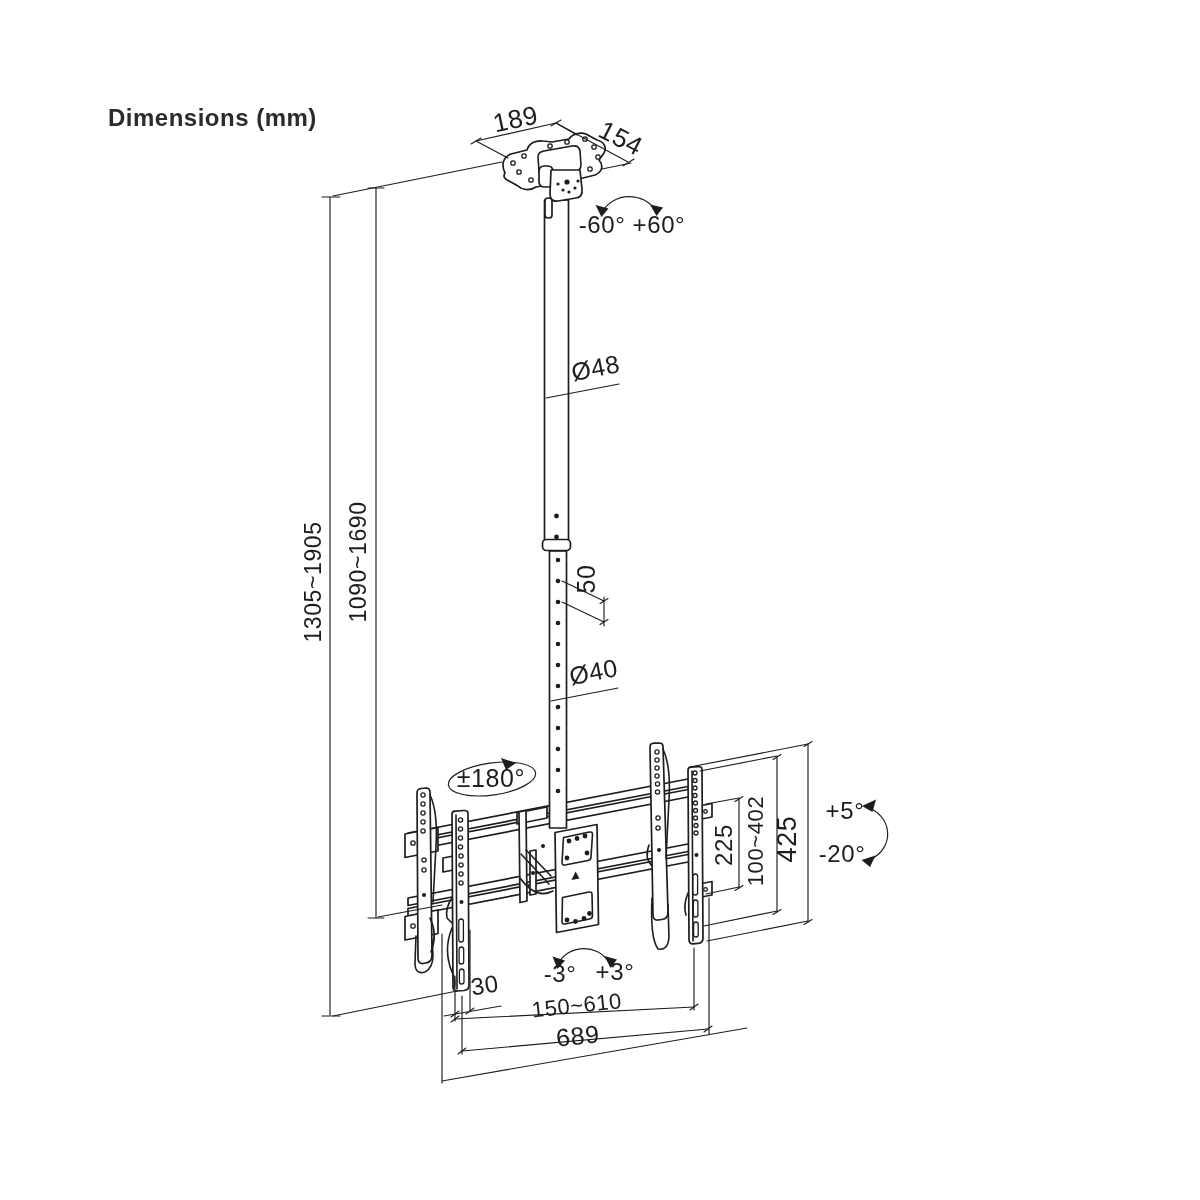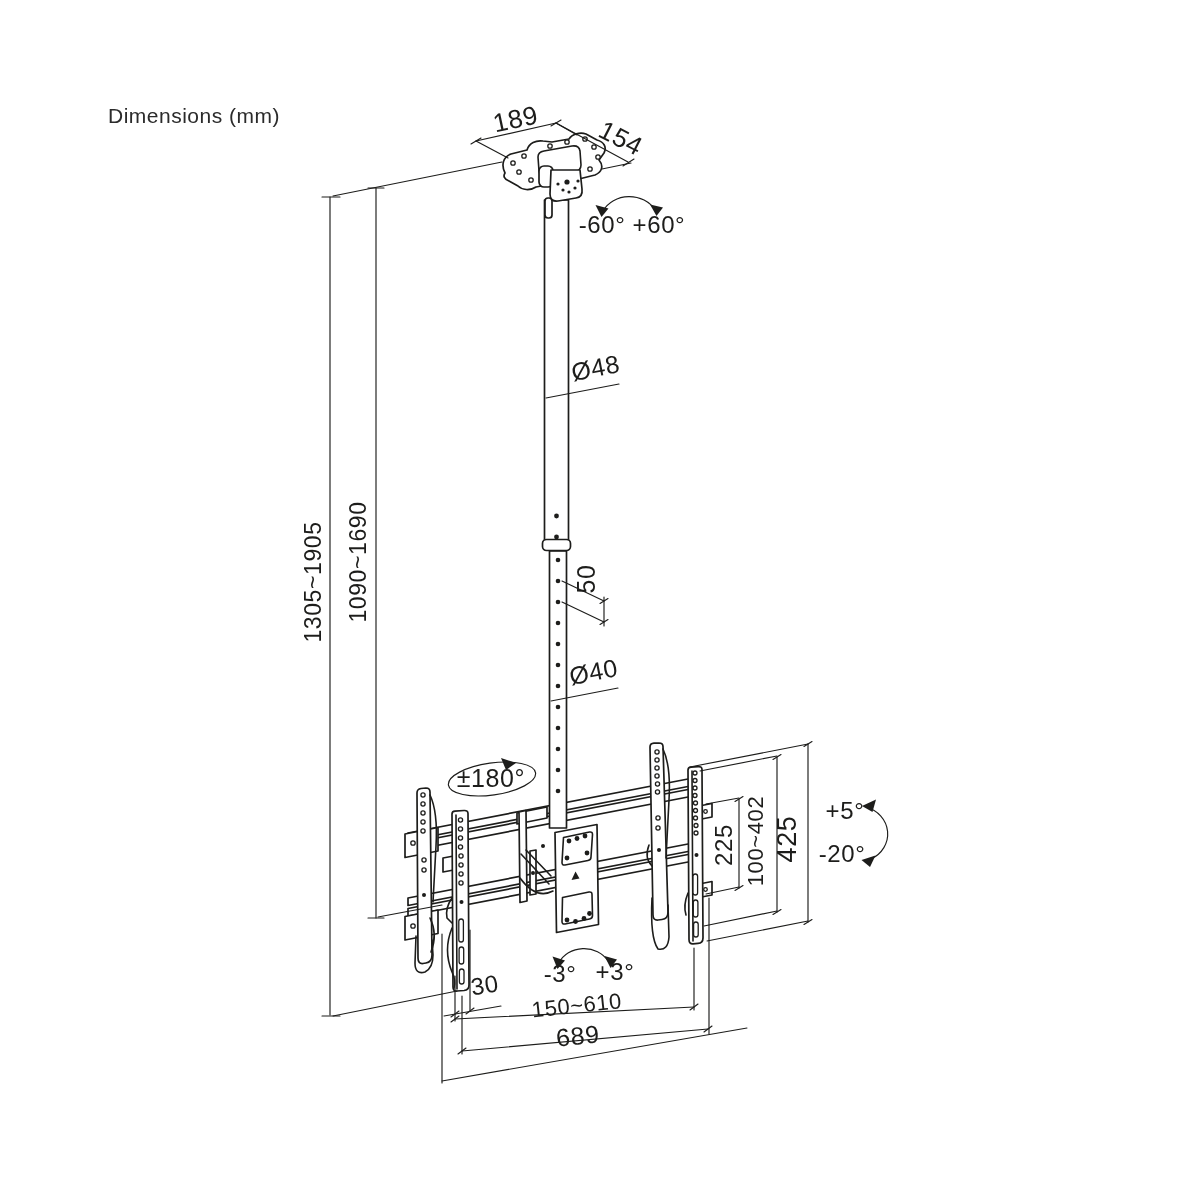--- a/index.html
+++ b/index.html
@@ -1,18 +1,18 @@
 <!DOCTYPE html>
 <html><head>
 <meta charset="utf-8">
 <style>
   html,body{margin:0;padding:0;background:#ffffff;}
   .canvas{position:relative;width:1200px;height:1200px;background:#fff;overflow:hidden;
           font-family:"Liberation Sans",sans-serif;}
-  .page-title{position:absolute;left:108px;top:104px;font-size:21px;font-weight:400;
+  .page-title{position:absolute;left:108px;top:104px;font-size:24px;font-weight:700;
               color:#2b2b2b;letter-spacing:0.5px;}
   svg{position:absolute;left:0;top:0;}
   .part{fill:#ffffff;stroke:#1d1d1b;stroke-width:1.7;stroke-linejoin:round;stroke-linecap:round;}
   .pline{fill:none;stroke:#1d1d1b;stroke-width:1.6;stroke-linejoin:round;stroke-linecap:round;}
   .hole{fill:#1d1d1b;stroke:none;}
   .oh{fill:#ffffff;stroke:#1d1d1b;stroke-width:1.3;}
   .dim{fill:none;stroke:#1d1d1b;stroke-width:1.15;stroke-linecap:round;}
   .ah{fill:#1d1d1b;stroke:none;}
   .lbl{fill:#1d1d1b;letter-spacing:0.6px;}
 </style>

